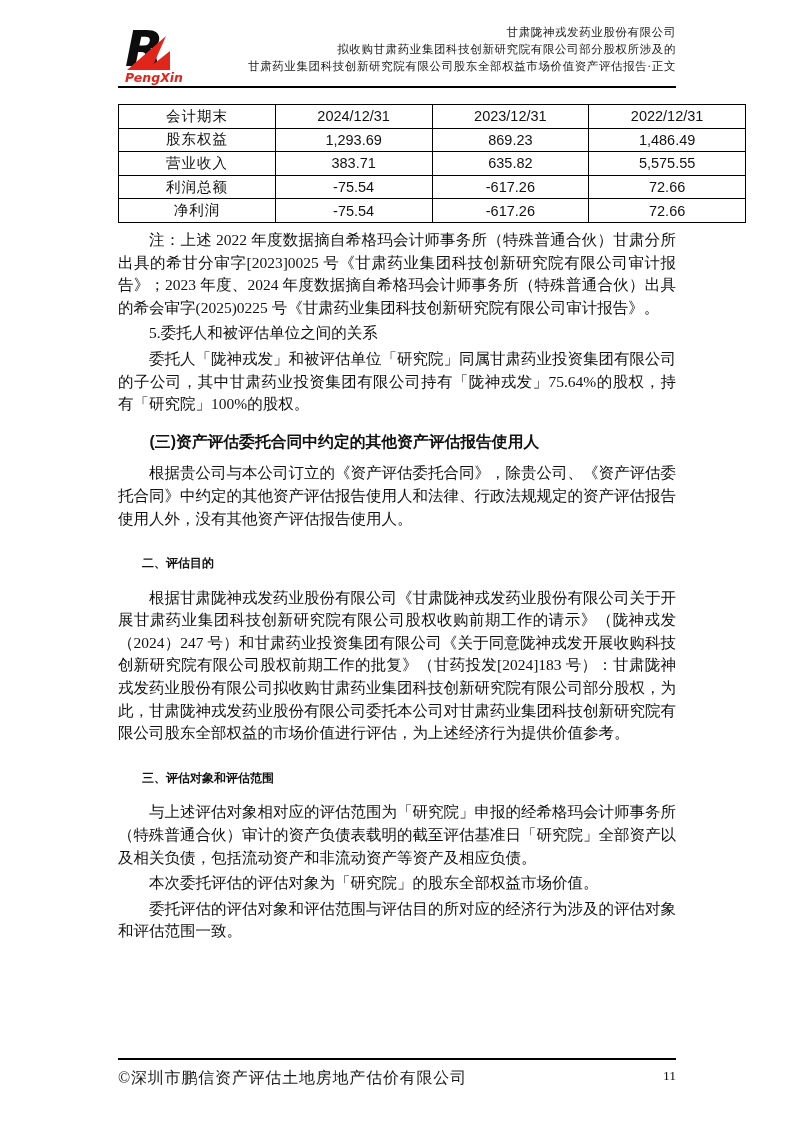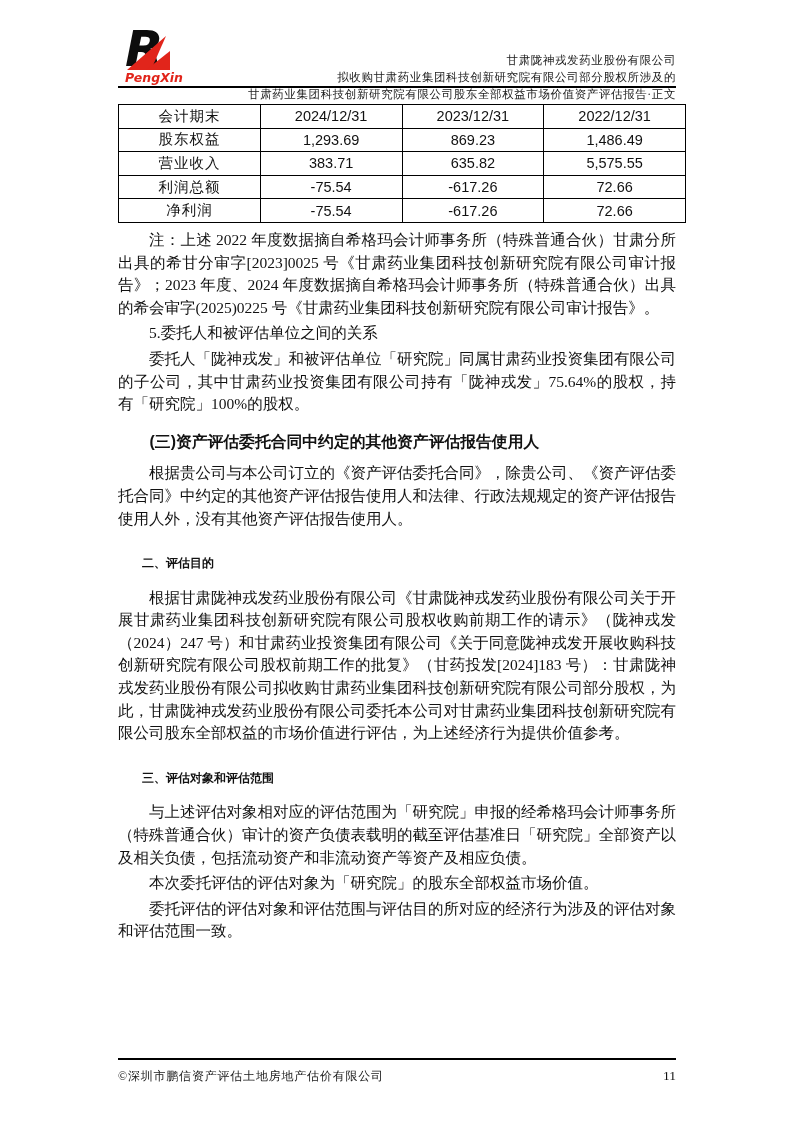--- a/index.html
+++ b/index.html
@@ -15,32 +15,32 @@
   }
 
   
   .header { position: absolute; top: 22px; left: 118px; width: 558px; height: 62px; }
   .logo { position: absolute; left: 6px; top: 2px; width: 64px; height: 62px; }
   .logo svg { display: block; }
   .header-lines {
     position: absolute; right: 0; top: 2px; width: 470px;
     text-align: right;
     font-size: 11.5px; line-height: 17px;
-    letter-spacing: 0.6px; color: #1a1a1a; margin-top: 28px;
+    letter-spacing: 0.6px; color: #1a1a1a;
   }
   .header-rule {
     position: absolute; top: 86px; left: 118px; width: 558px;
     border-top: 2.2px solid #000000;
   }
 
   
   .content { position: absolute; top: 104px; left: 118px; width: 558px; }
 
   table.fin {
-    width: 568px; border-collapse: collapse; table-layout: fixed;
+    width: 628px; border-collapse: collapse; table-layout: fixed;
     border: 1.6px solid #000000;
   }
   table.fin td {
     border: 1px solid #000000;
     height: 22.6px;
     text-align: center; vertical-align: middle;
     font-size: 14.5px; padding: 0 2px;
     overflow: hidden; white-space: nowrap;
   }
   td.cell-label { font-family: "Liberation Serif", "DejaVu Serif", serif; letter-spacing: 1px; }
@@ -66,21 +66,21 @@
 
   
   .footer-rule {
     position: absolute; top: 1058px; left: 118px; width: 558px;
     border-top: 2px solid #000000;
   }
   .footer {
     position: absolute; top: 1068px; left: 118px; width: 558px;
     display: flex; justify-content: space-between; align-items: flex-start;
   }
-  .footer .copyright { font-size: 12px; letter-spacing: 0.8px; color: #1a1a1a; }
+  .footer .copyright { font-size: 16px; letter-spacing: 0.8px; color: #1a1a1a; }
   .footer .pagenum   { font-size: 13.5px; font-family: "Liberation Serif", serif; }
 </style>
 </head>
 <body>
 
 <div class="page">
 
   <div class="header">
     <div class="logo">
       <svg width="64" height="62" viewBox="0 0 64 62">

